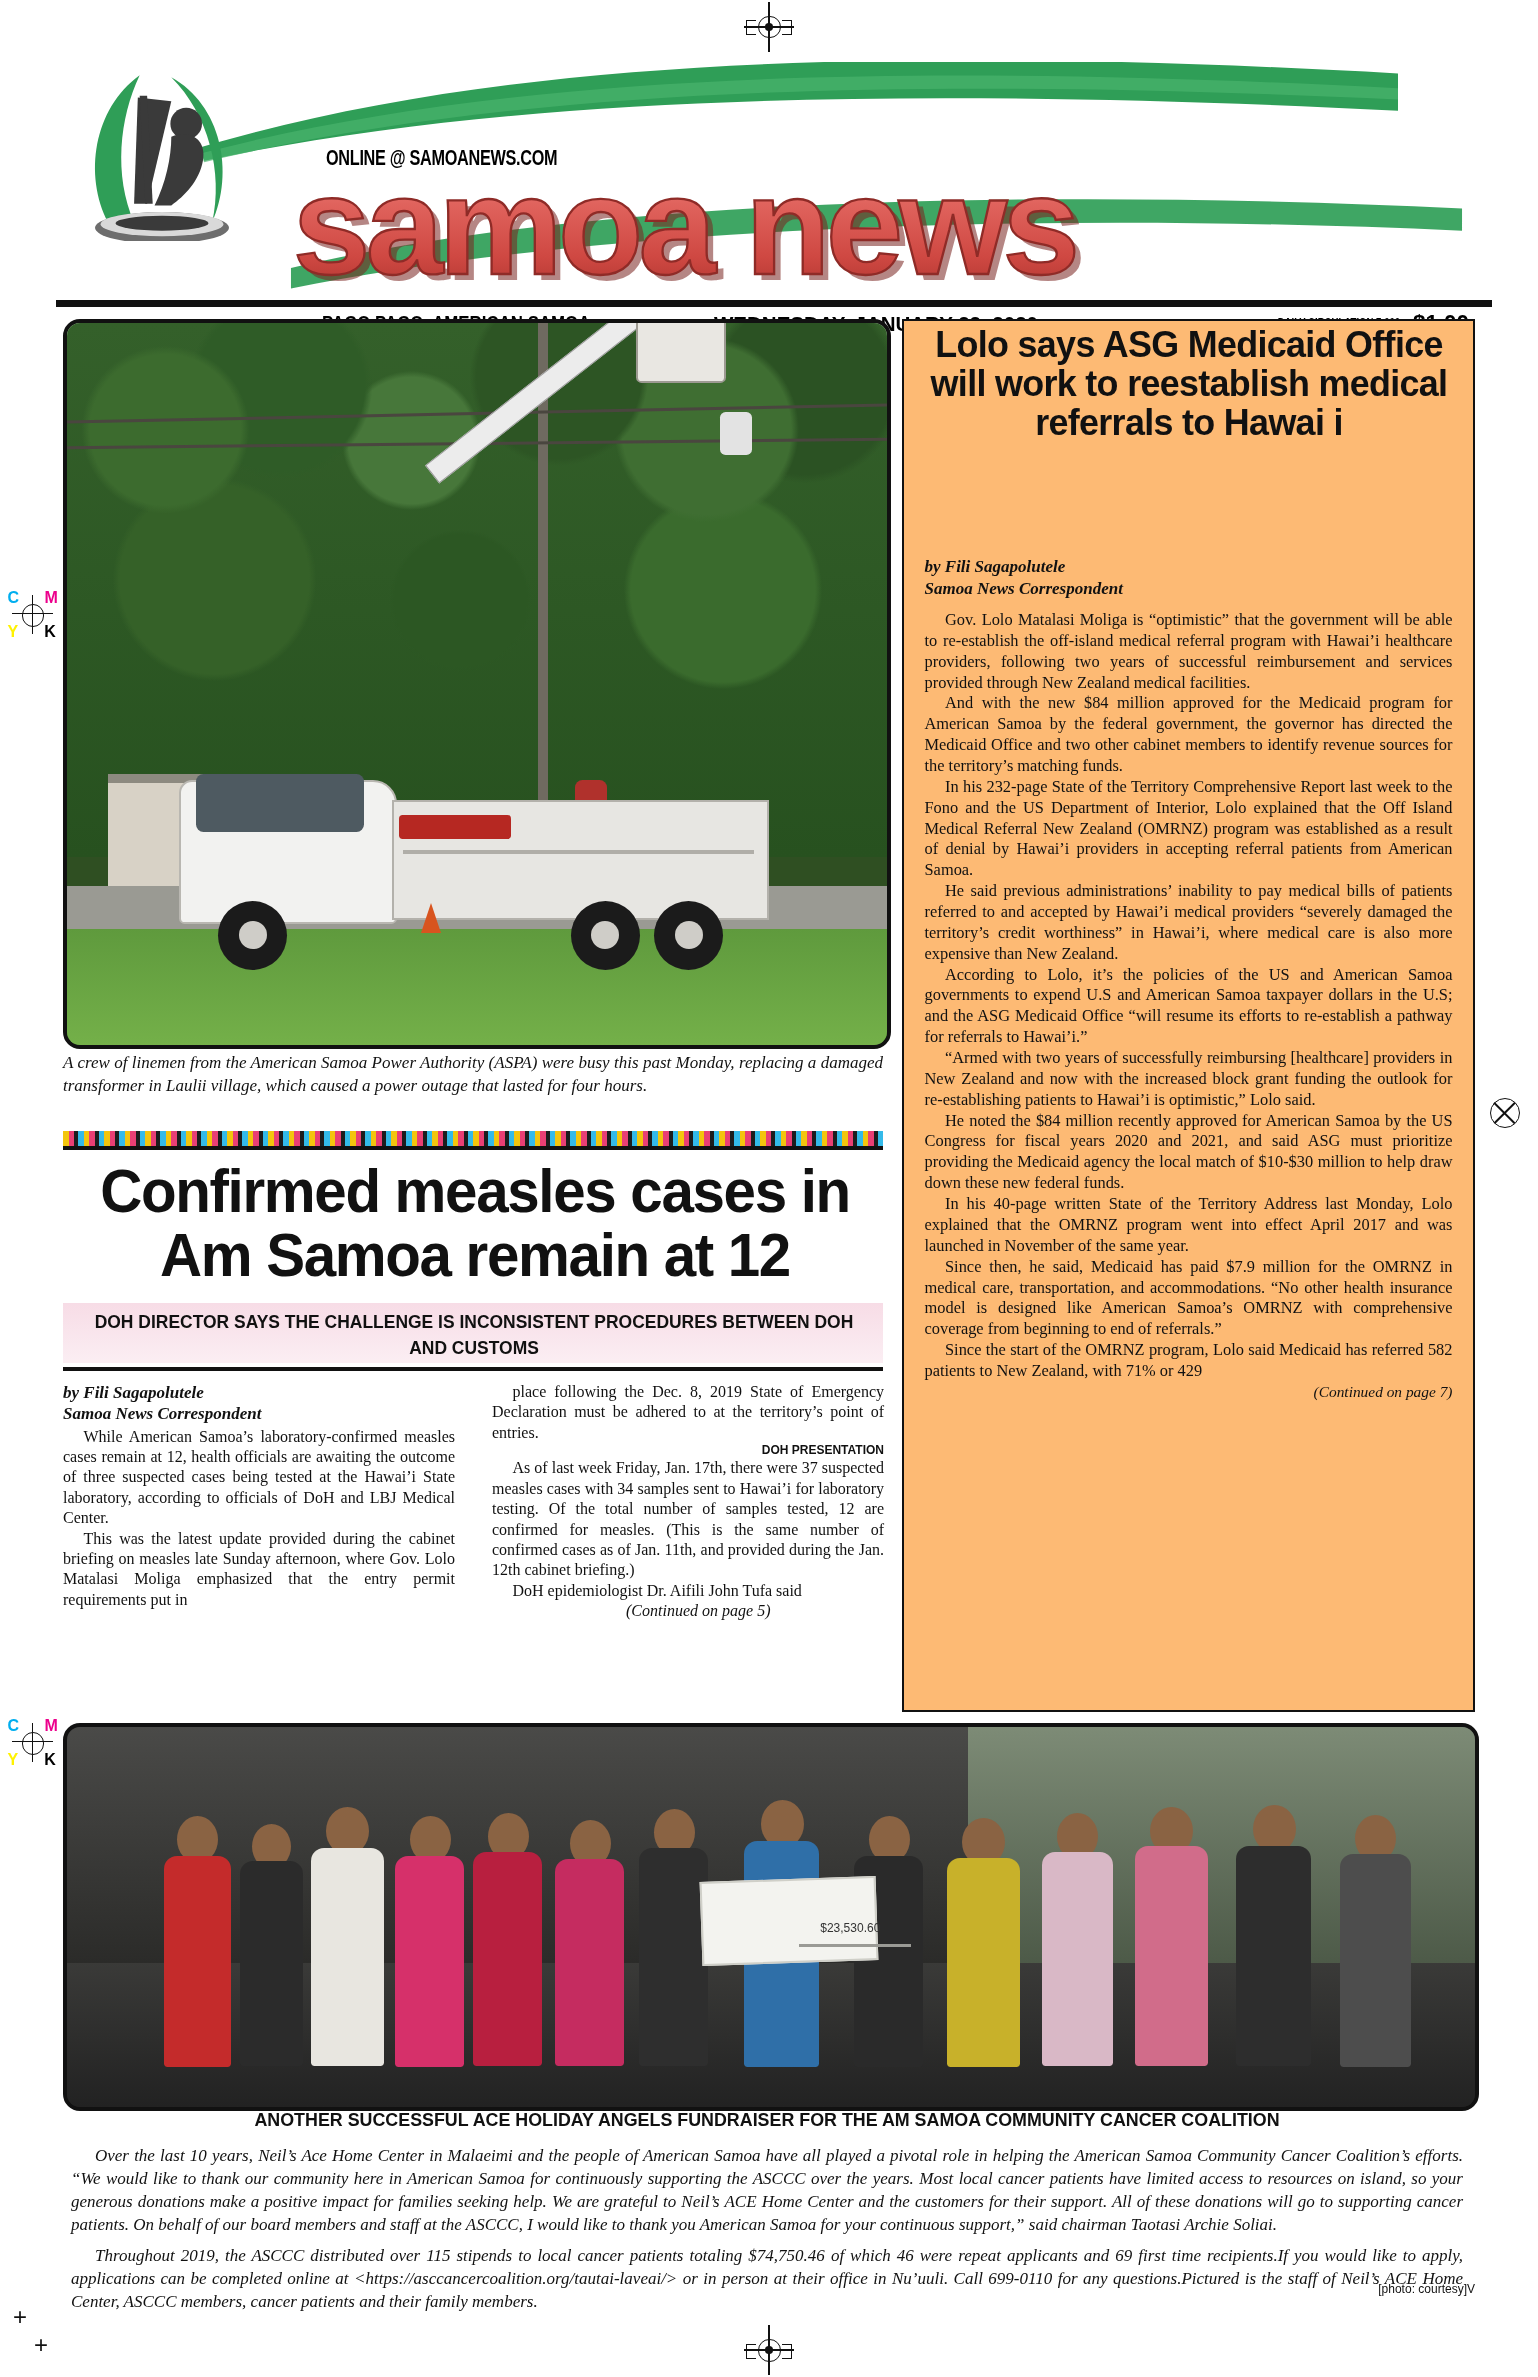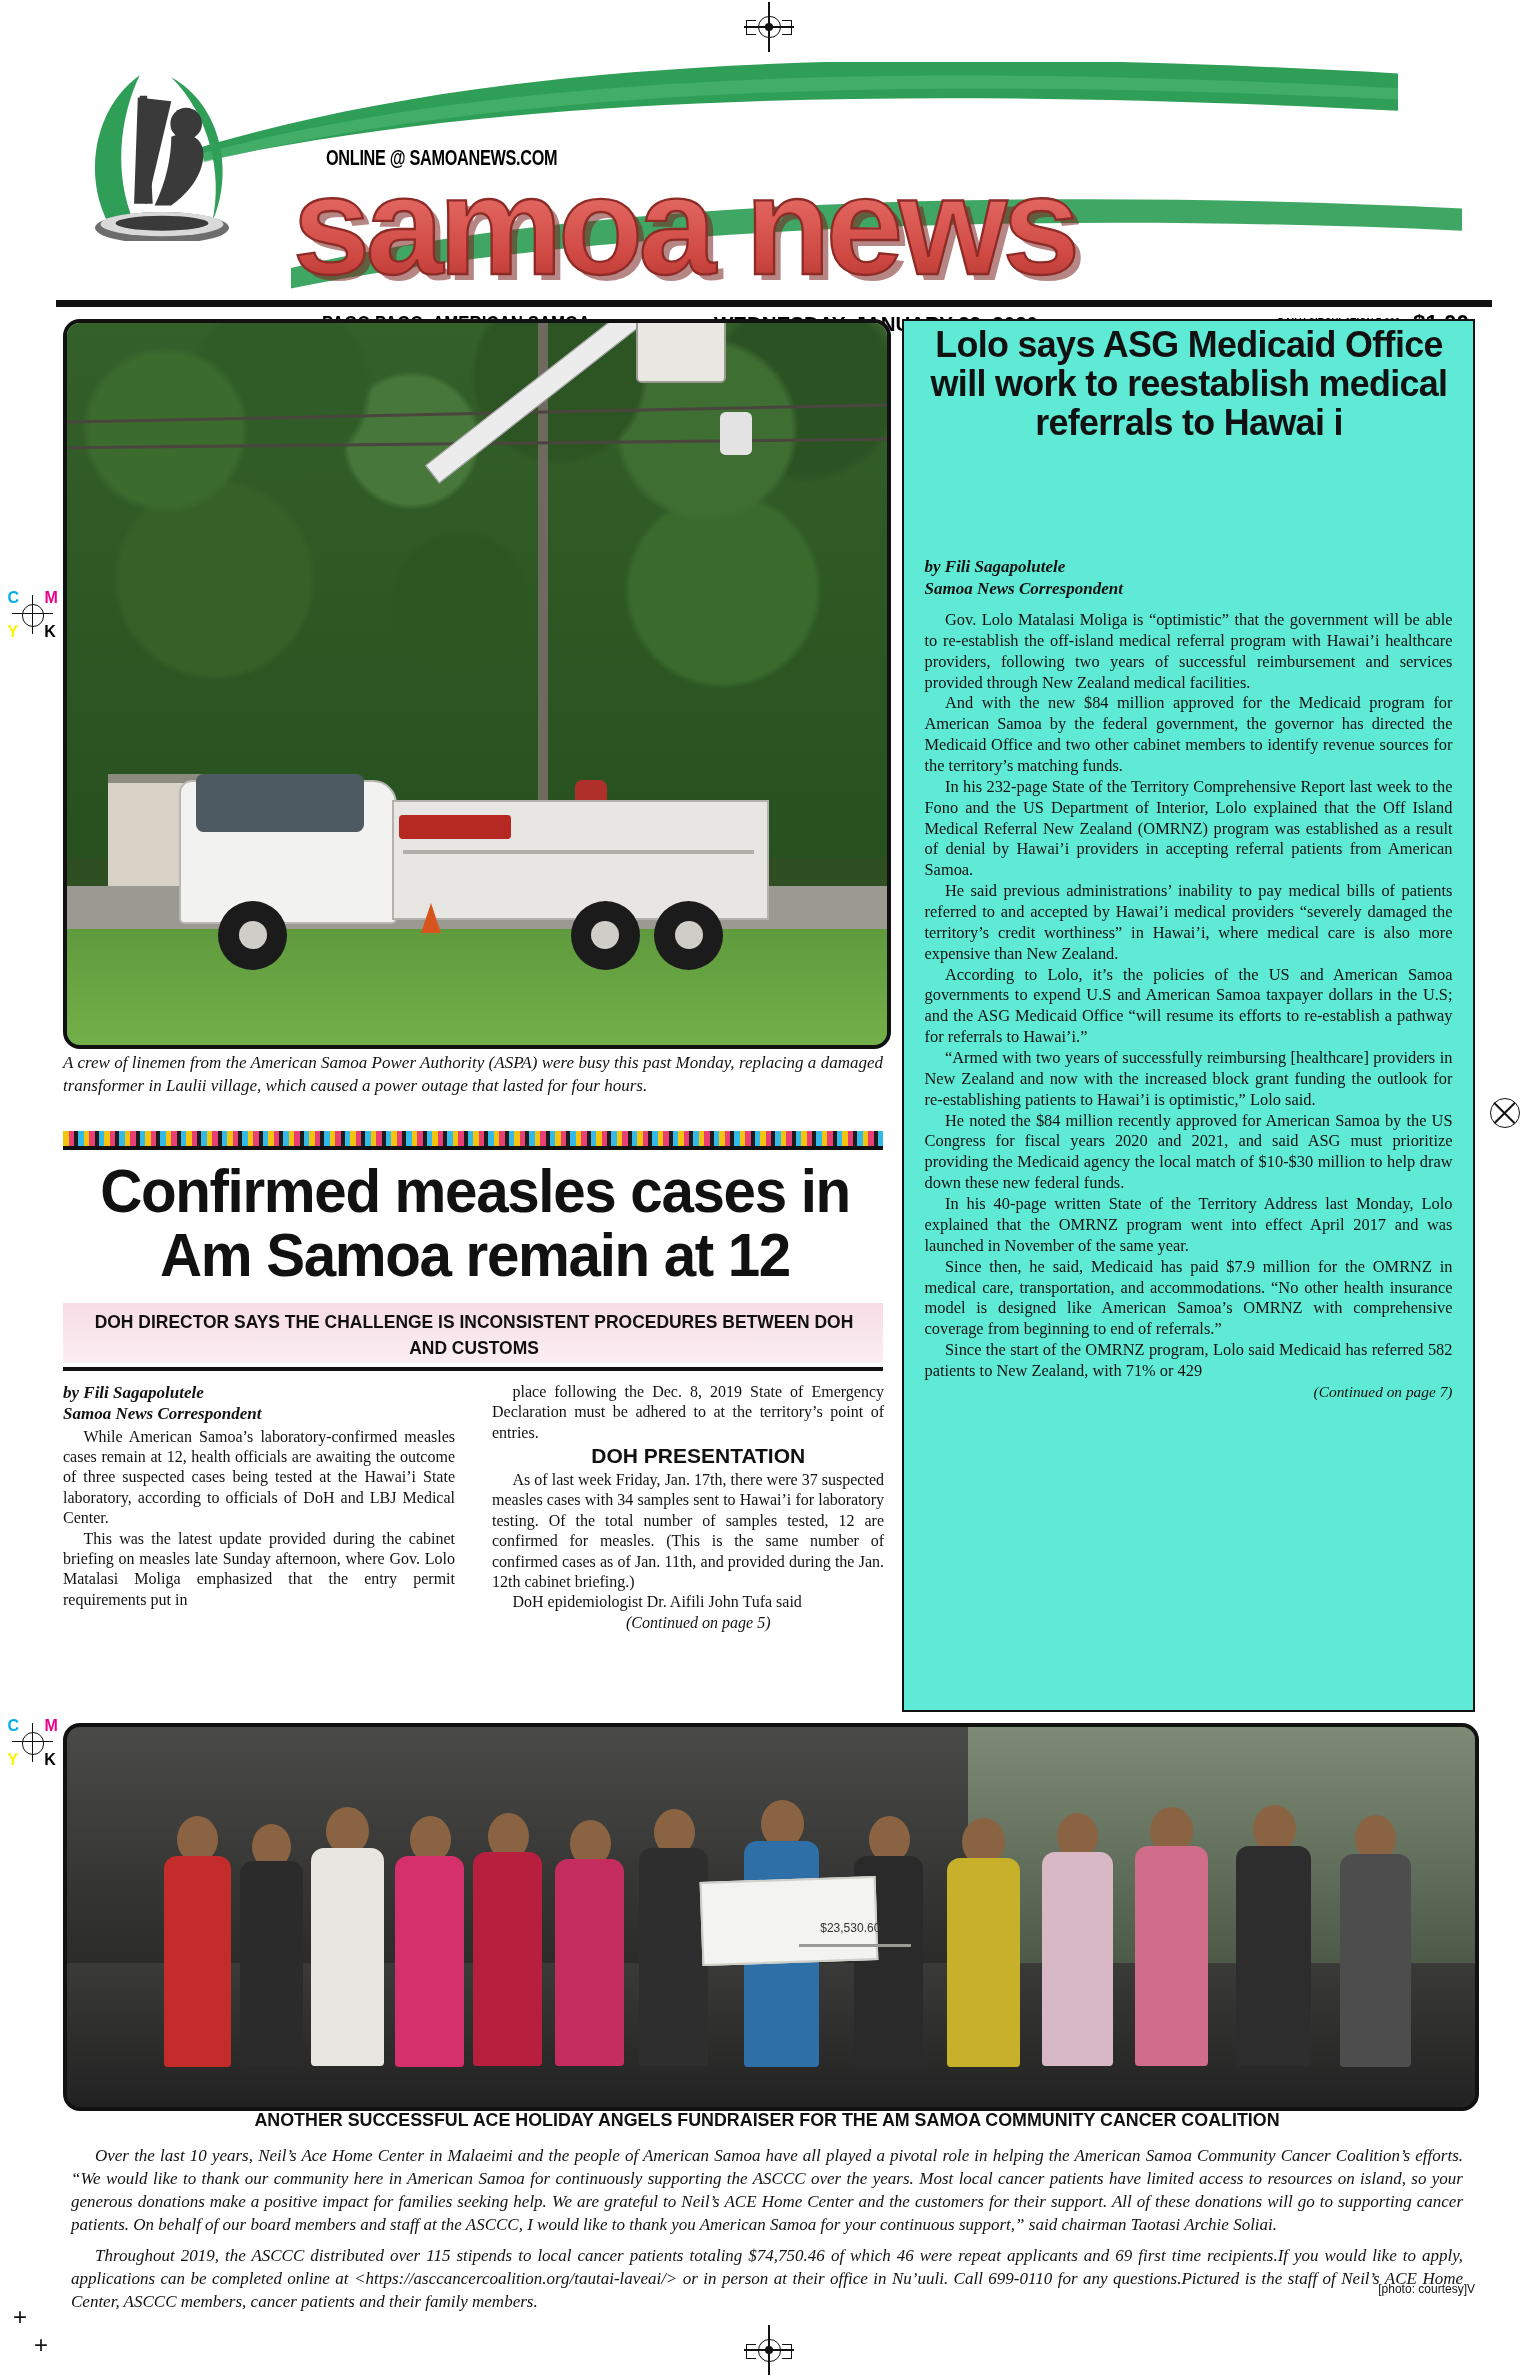--- a/index.html
+++ b/index.html
@@ -103,25 +103,25 @@
     font-family:"Liberation Sans",sans-serif;font-weight:bold;font-size:18px;line-height:1.45;color:#111;
     transform:scaleX(0.97);transform-origin:center top;}
   .measRule{position:absolute;left:63px;top:1367px;width:820px;height:3.7px;background:#111;}
 
   .measCols{position:absolute;left:63px;top:1382px;width:820px;height:280px;}
   .measCol{position:absolute;top:0;width:392px;font-family:"Liberation Serif",serif;font-size:16px;line-height:1.275;text-align:justify;color:#111;}
   .measColL{left:0;}
   .measColR{left:429px;}
   .byline{font-weight:bold;font-style:italic;font-size:17px;line-height:1.26;margin-bottom:1.9px;}
   .measCol p{margin:0;text-indent:20.5px;}
-  .subhead{text-align:center;text-indent:0;font-family:"Liberation Sans",sans-serif;font-weight:bold;font-size:21px;margin:2.8px 0 0.9px;}
+  .subhead{text-align:right;text-indent:0;font-family:"Liberation Sans",sans-serif;font-weight:bold;font-size:12px;margin:2.8px 0 0.9px;}
   .contd{text-align:center;text-indent:0;font-style:italic;font-size:16px;margin-top:5.6px;}
 
   
-  .leadBox{position:absolute;left:902px;top:319px;width:569px;height:1389px;background:#5eead4;border:2.8px solid #111;}
+  .leadBox{position:absolute;left:902px;top:319px;width:569px;height:1389px;background:#fdba74;border:2.8px solid #111;}
   .leadHead{position:absolute;left:7.5px;top:3.7px;width:554px;text-align:center;
     font-family:"Liberation Sans",sans-serif;font-weight:bold;font-size:37px;line-height:1.06;color:#111;
     letter-spacing:-0.7px;transform:scaleX(0.97);transform-origin:center top;}
   .leadKicker{position:absolute;left:22.4px;top:168px;width:524px;text-align:center;
     font-family:"Liberation Sans",sans-serif;font-weight:bold;font-size:18.6px;line-height:1.3;color:#111;}
   .leadByline{position:absolute;left:20.5px;top:235px;width:528px;
     font-family:"Liberation Serif",serif;font-weight:bold;font-style:italic;font-size:17px;line-height:1.28;color:#111;}
   .leadBody{position:absolute;left:20.5px;top:289px;width:528px;
     font-family:"Liberation Serif",serif;font-size:16.4px;line-height:1.272;text-align:justify;color:#111;}
   .leadBody p{margin:0;text-indent:20.5px;}

